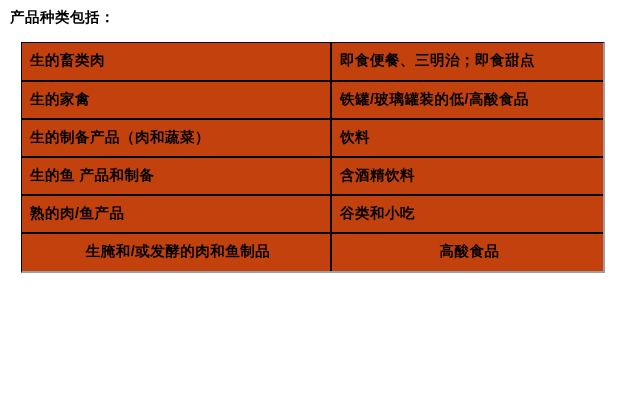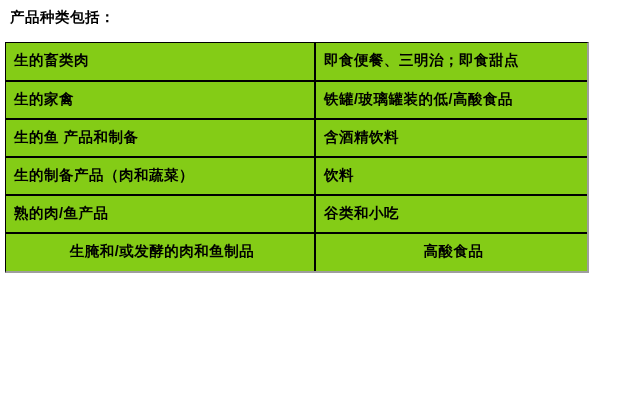--- a/index.html
+++ b/index.html
@@ -21,27 +21,27 @@
     left: 10px;
     top: 8px;
     font-size: 14.5px;
     font-weight: bold;
     letter-spacing: 0.5px;
     white-space: nowrap;
     font-family: Liberation Serif, serif;
   }
   .tbl-wrap {
     position: absolute;
-    left: 5px;
+    left: 21px;
     top: 42px;
     border-top: 1px solid #000000;
     border-left: 1px solid #000000;
     border-right: 2px solid #9e9e9e;
     border-bottom: 2px solid #9e9e9e;
-    background: #84cc16;
+    background: #c2410c;
   }
   table.cat-table {
     border-collapse: collapse;
     table-layout: fixed;
   }
   table.cat-table td {
     font-size: 14.5px;
     font-weight: bold;
     letter-spacing: 0.5px;
     height: 38px;
@@ -73,26 +73,26 @@
     <tbody>
       <tr>
         <td class="c1">生的畜类肉</td>
         <td class="c2">即食便餐、三明治；即食甜点</td>
       </tr>
       <tr>
         <td class="c1">生的家禽</td>
         <td class="c2">铁罐/玻璃罐装的低/高酸食品</td>
       </tr>
       <tr>
+        <td class="c1">生的制备产品（肉和蔬菜）</td>
+        <td class="c2">饮料</td>
+      </tr>
+      <tr>
         <td class="c1">生的鱼 产品和制备</td>
         <td class="c2">含酒精饮料</td>
-      </tr>
-      <tr>
-        <td class="c1">生的制备产品（肉和蔬菜）</td>
-        <td class="c2">饮料</td>
       </tr>
       <tr>
         <td class="c1">熟的肉/鱼产品</td>
         <td class="c2">谷类和小吃</td>
       </tr>
       <tr>
         <td class="c1">生腌和/或发酵的肉和鱼制品</td>
         <td class="c2">高酸食品</td>
       </tr>
     </tbody>

